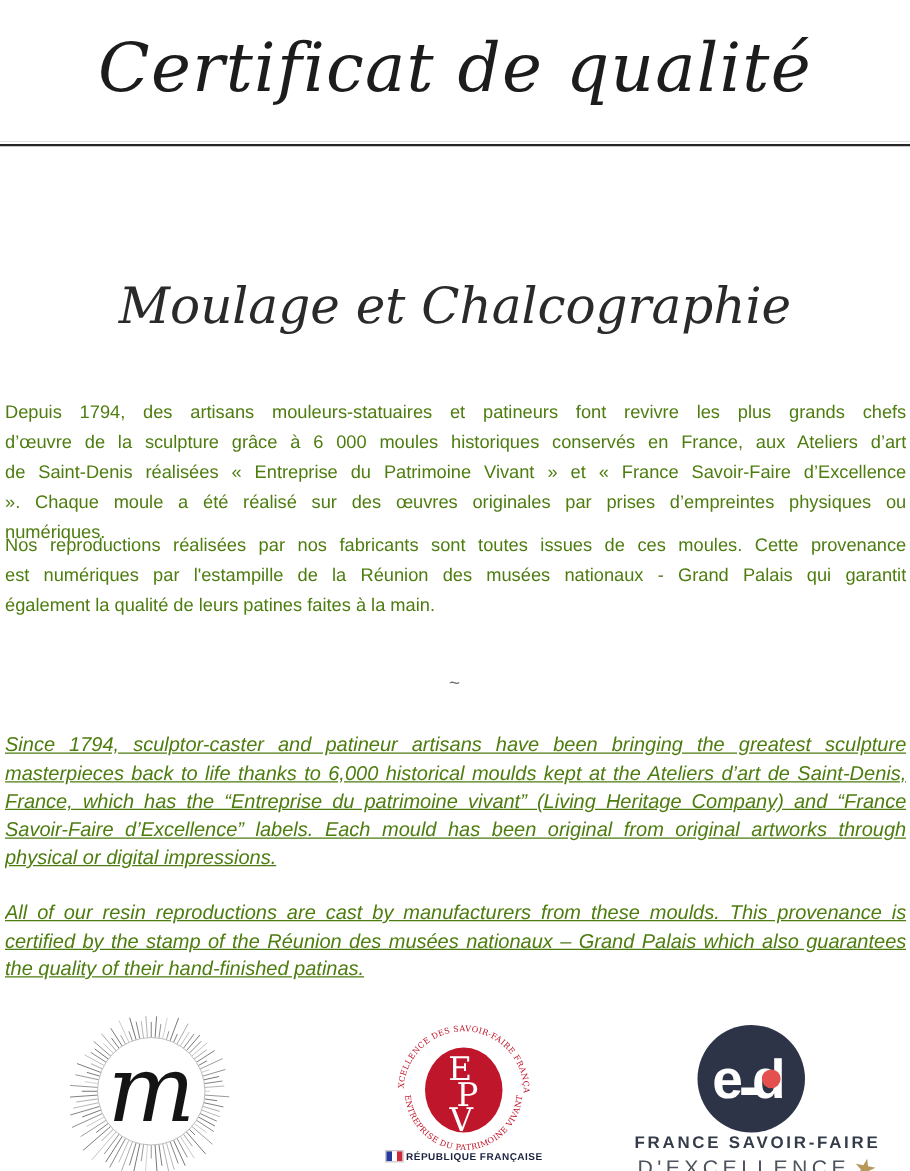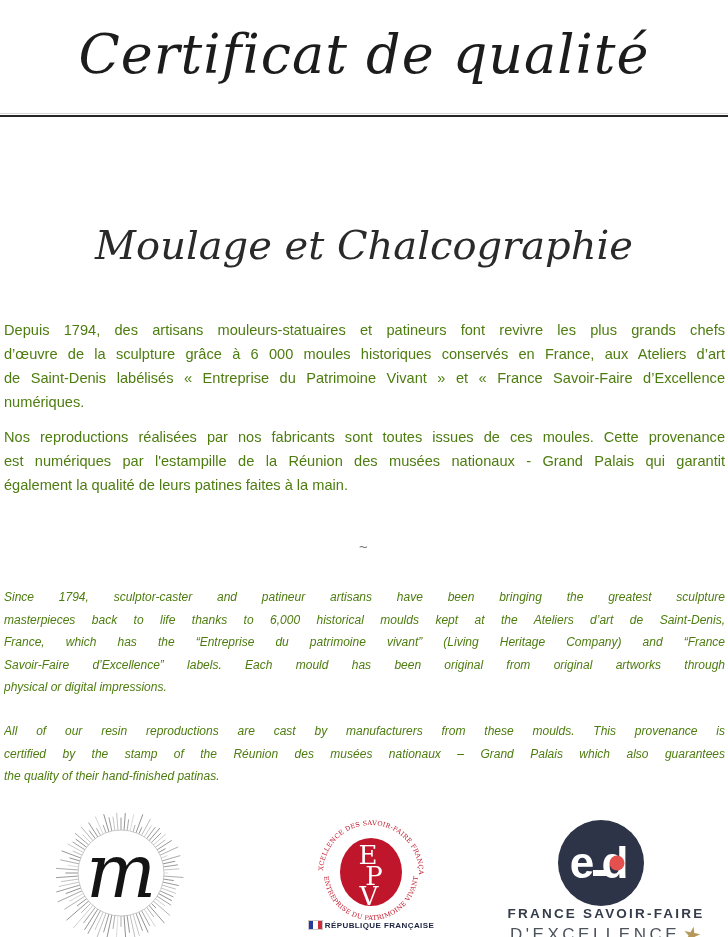--- a/index.html
+++ b/index.html
@@ -22,21 +22,21 @@
   .script-sub{
     position:absolute;left:0;width:100%;text-align:center;
     font-family:"DejaVu Serif",serif;font-style:italic;font-weight:400;
     color:#2a2a2a;white-space:nowrap;
   }
   .sub1{top:142px;font-size:37px;}
   .sub2{top:222px;font-size:40px;}
   
   .para{position:absolute;left:4px;right:3px;}
   .para-fr .tline{font-size:14.6px;line-height:24px;height:24px;overflow:hidden;}
-  .para-en .tline{font-style:italic;font-size:12px;line-height:22.5px;height:22.5px;overflow:hidden;}
+  .para-en .tline{font-style:italic;font-size:16px;line-height:22.5px;height:22.5px;overflow:hidden;text-decoration:underline;}
   .tline{text-align:justify;text-align-last:justify;color:#4d7c0f;}
   .tline.tline-last{text-align:left;text-align-last:left;}
   .p-fr1{top:318px;}
   .p-fr2{top:425px;}
   .p-en1{top:586px;}
   .p-en2{top:720px;}
   .tilde{
     position:absolute;top:538px;left:0;width:100%;text-align:center;
     color:#6f6f6f;font-size:15px;letter-spacing:1px;
   }
@@ -74,21 +74,22 @@
 <div class="page">
 
   <div class="cert-title">Certificat de qualité</div>
   <div class="rule"></div>
 
   <div class="script-sub sub2">Moulage et Chalcographie</div>
 
   <div class="para para-fr p-fr1">
       <div class="tline">Depuis 1794, des artisans mouleurs-statuaires et patineurs font revivre les plus grands chefs</div>
       <div class="tline">d’œuvre de la sculpture grâce à 6 000 moules historiques conservés en France, aux Ateliers d’art</div>
-      <div class="tline">de Saint-Denis labélisés « Entreprise du Patrimoine Vivant » et « France Savoir-Faire d’Excellence</div>
+      <div class="tline">de Saint-Denis réalisées « Entreprise du Patrimoine Vivant » et « France Savoir-Faire d’Excellence</div>
+      <div class="tline">». Chaque moule a été réalisé sur des œuvres originales par prises d’empreintes physiques ou</div>
       <div class="tline tline-last">numériques.</div>
     </div>
   <div class="para para-fr p-fr2">
       <div class="tline">Nos reproductions réalisées par nos fabricants sont toutes issues de ces moules. Cette provenance</div>
       <div class="tline">est numériques par l'estampille de la Réunion des musées nationaux - Grand Palais qui garantit</div>
       <div class="tline tline-last">également la qualité de leurs patines faites à la main.</div>
     </div>
 
   <div class="tilde">~</div>
 

